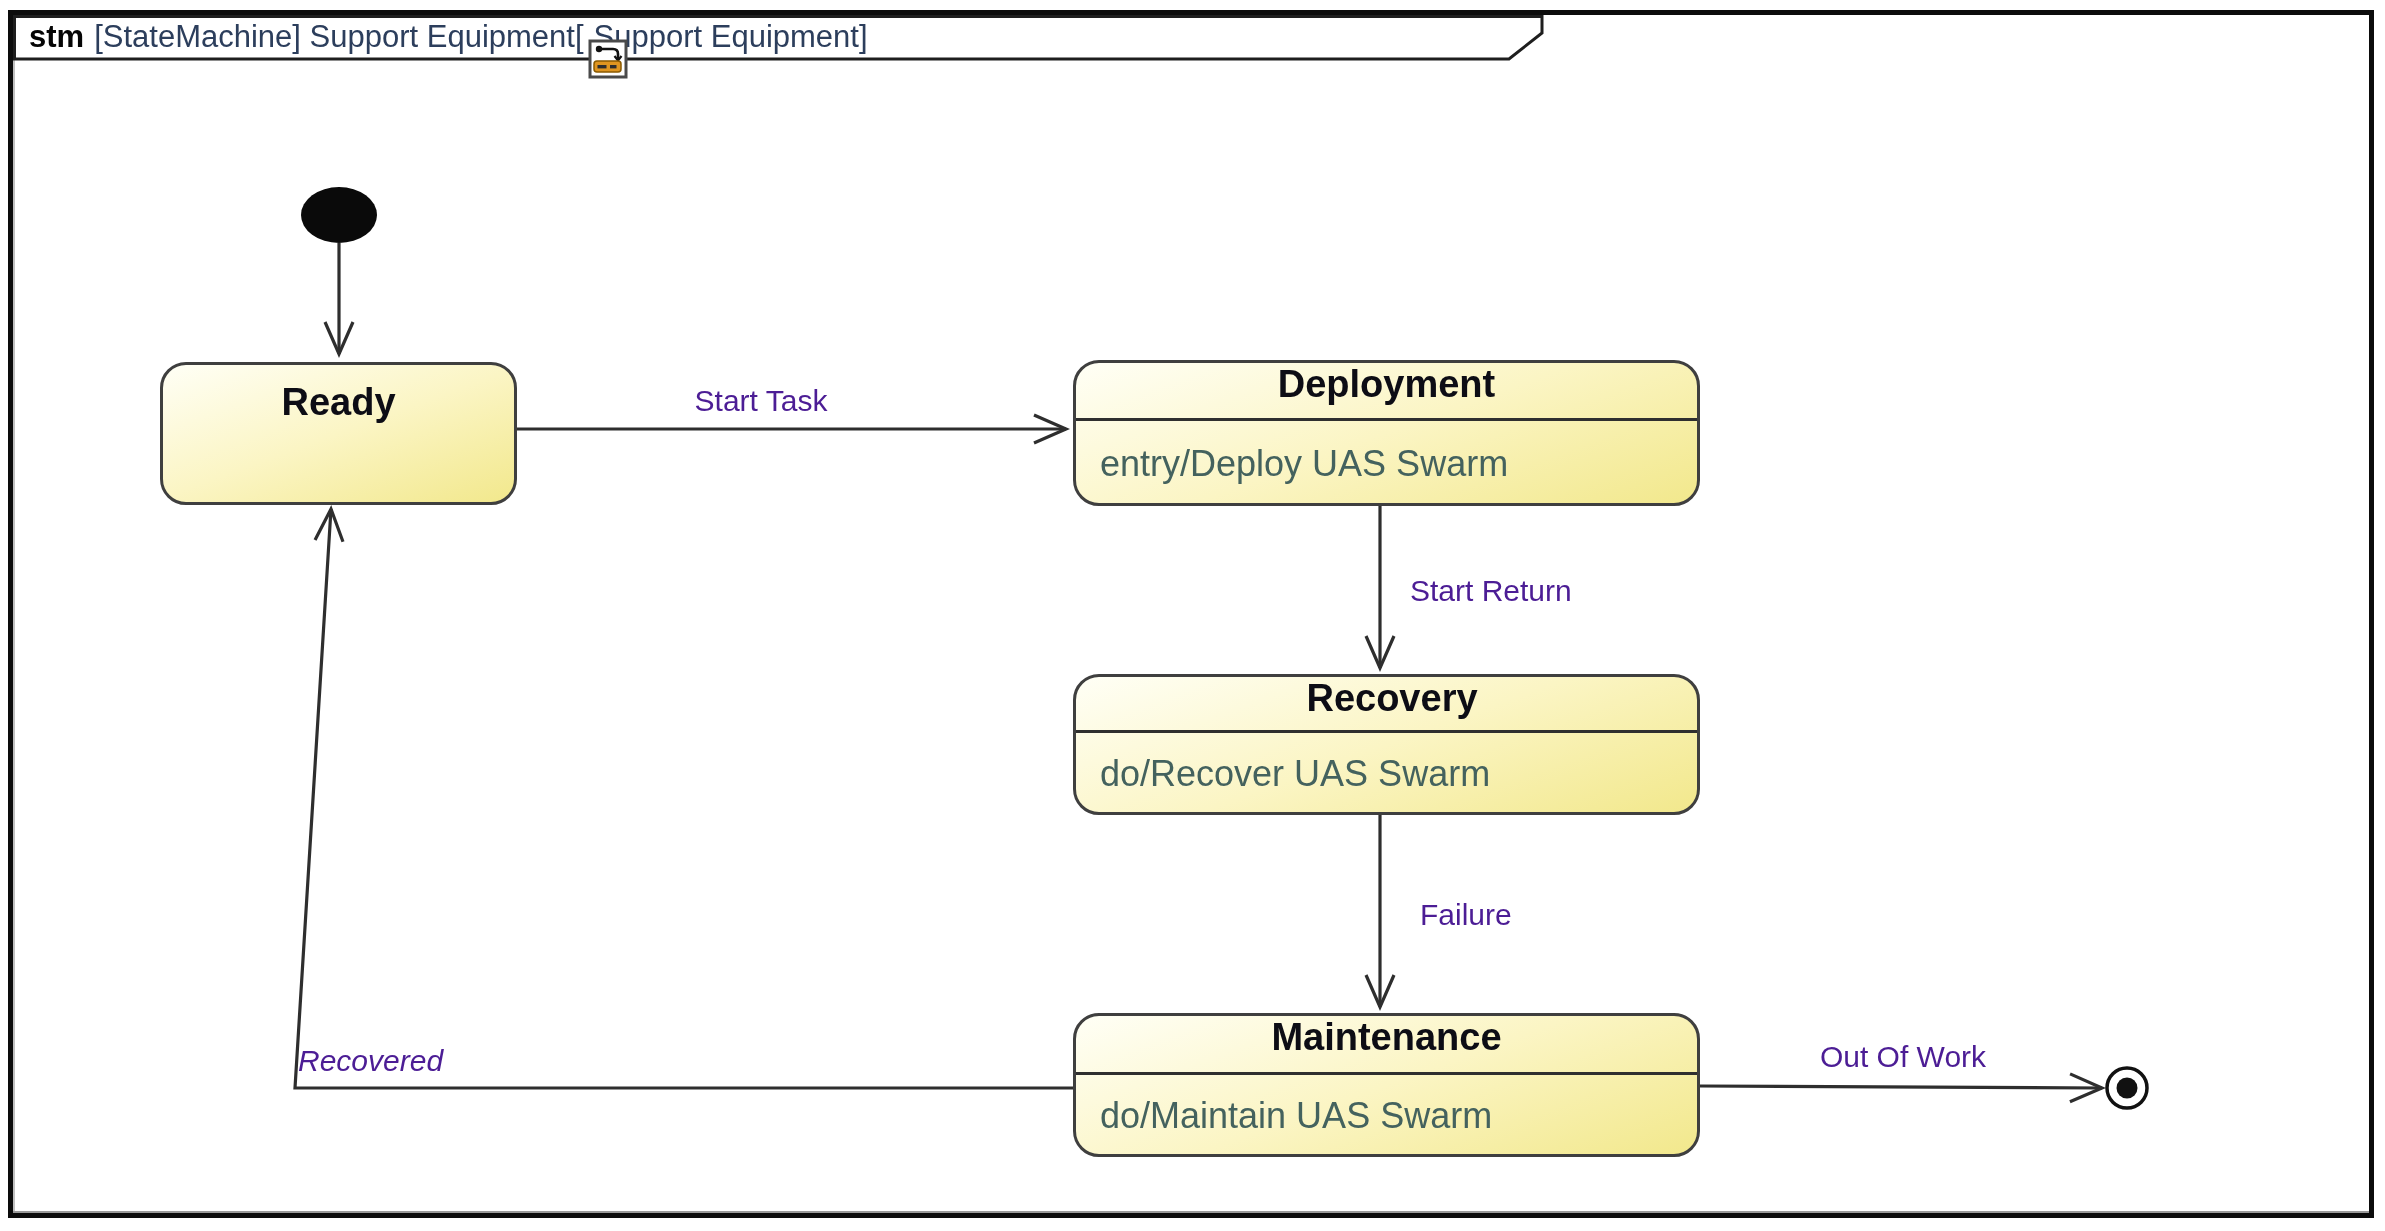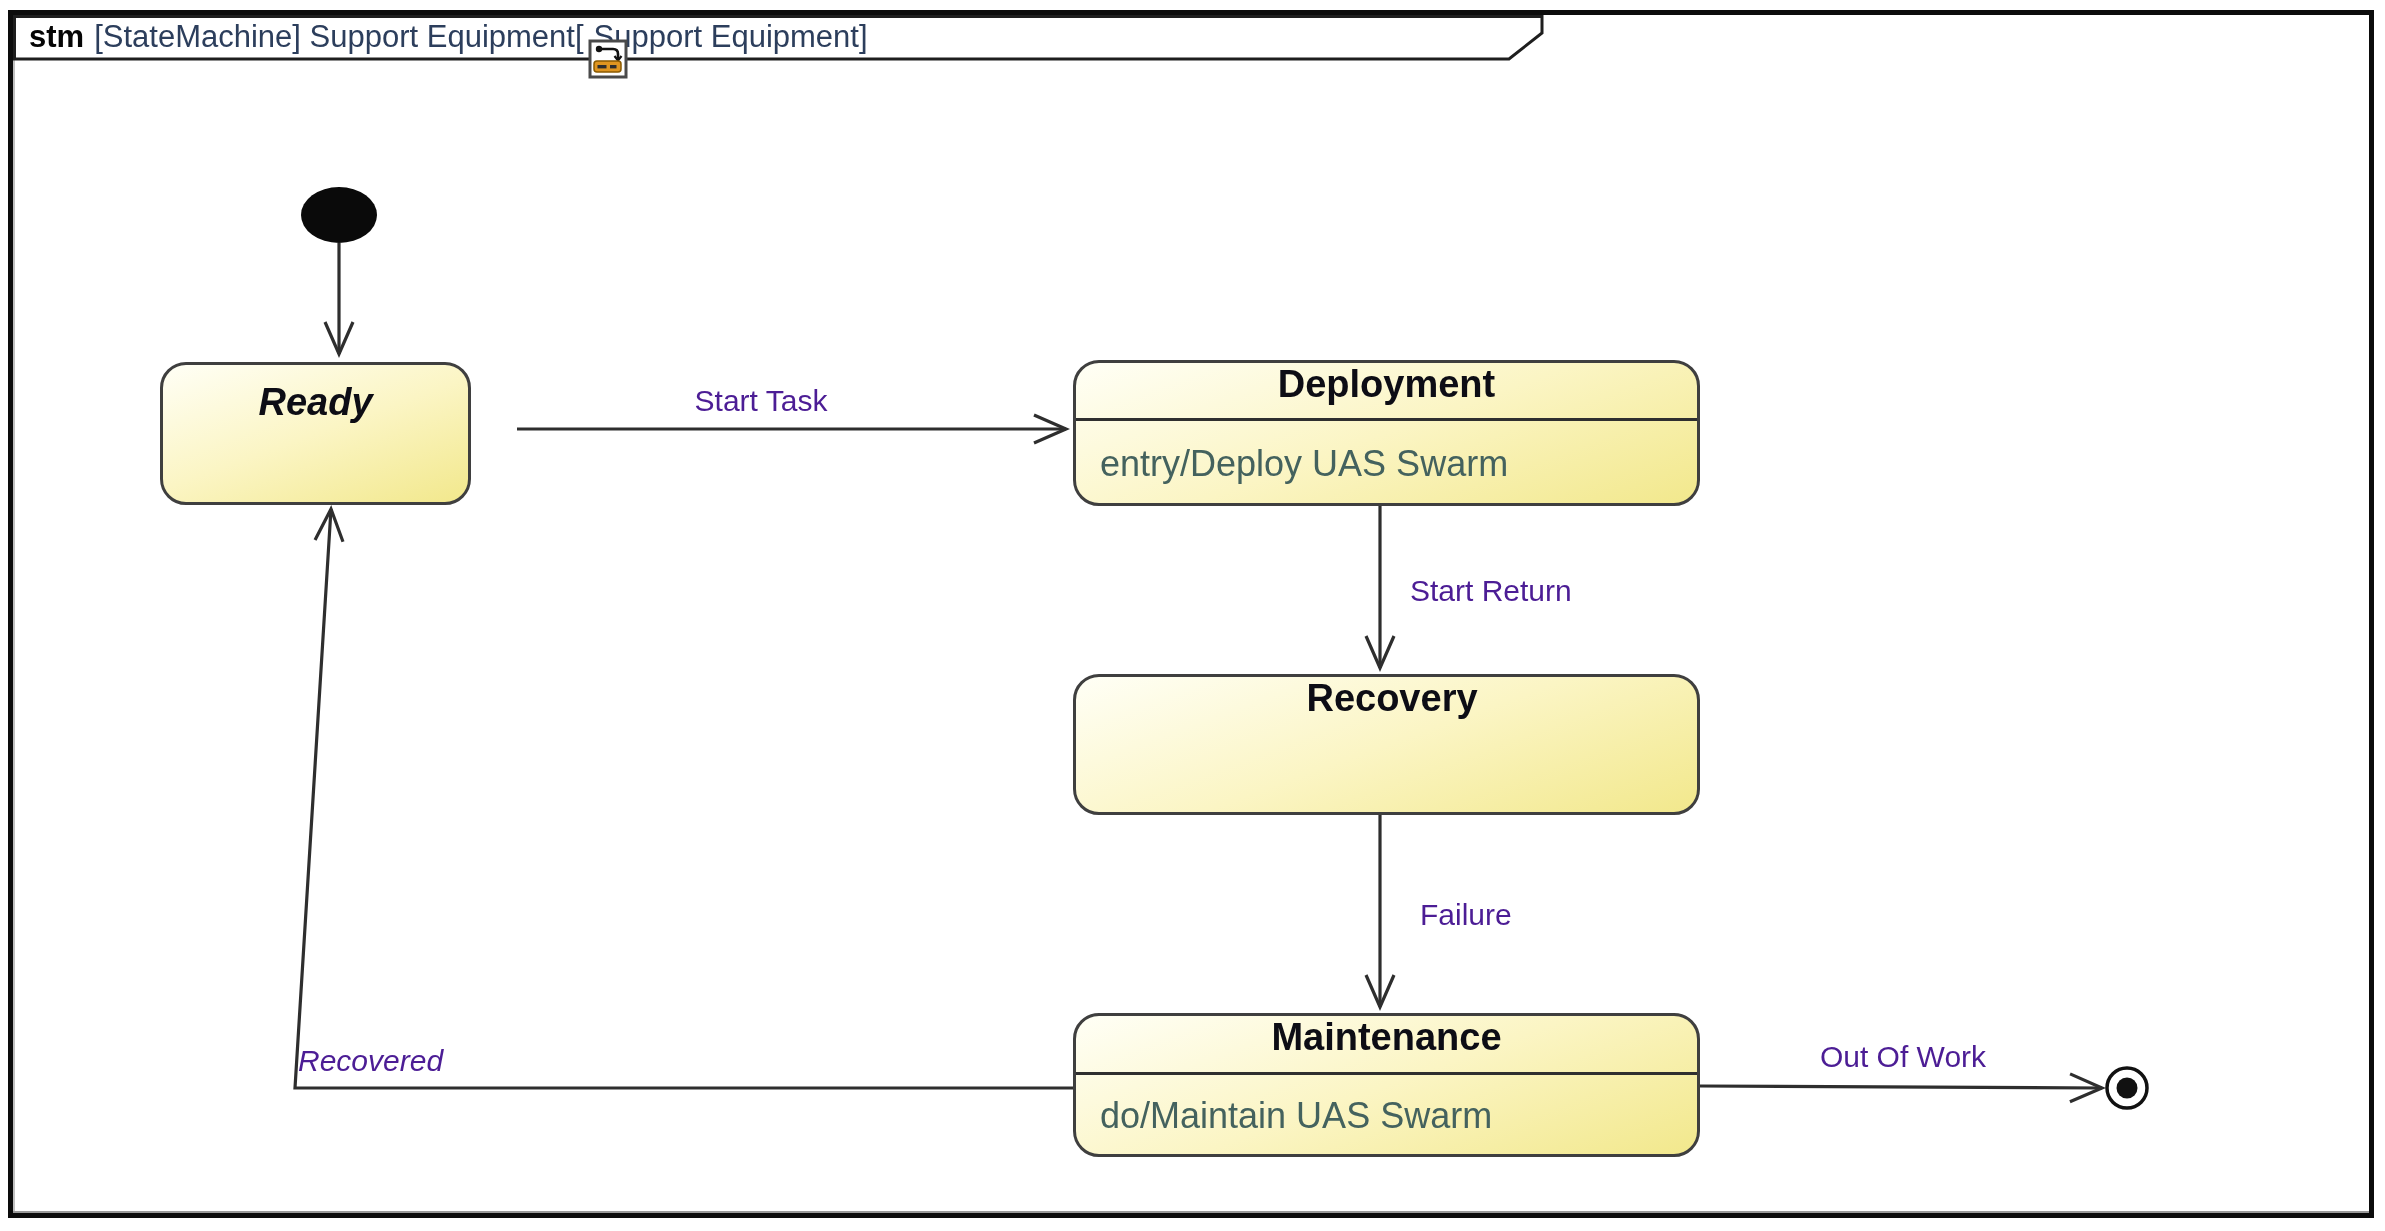--- a/index.html
+++ b/index.html
@@ -73,35 +73,36 @@
     <g>
       <path d="M 1700 1086 L 2102 1088" fill="none" stroke="#2e2e2e" stroke-width="3.2" marker-end="url(#arrow)"></path>
     </g>
 
     <g>
       <circle cx="2127" cy="1088" r="20" fill="#ffffff" stroke="#111111" stroke-width="3.5"></circle>
       <circle cx="2127" cy="1088" r="10.5" fill="#111111"></circle>
     </g>
   </svg>
 
-  <div class="state simple" style="left:160px;top:362px;width:311px;height:143px;font-style:italic;">
+  <div class="state simple" style="left:160px;top:362px;width:357px;height:143px;">
     <div class="name">Ready</div>
   </div>
 
   <div class="state" style="left:1073px;top:360px;width:627px;height:146px;">
     <div class="header" style="height:55px;">
       <span class="name">Deployment</span>
     </div>
     <div class="body" style="height:85px;">entry/Deploy UAS Swarm</div>
   </div>
 
   <div class="state" style="left:1073px;top:674px;width:627px;height:141px;">
     <div class="header" style="height:53px;padding-left:11px;">
       <span class="name">Recovery</span>
     </div>
+    <div class="body" style="height:82px;">do/Recover UAS Swarm</div>
   </div>
 
   <div class="state" style="left:1073px;top:1013px;width:627px;height:144px;">
     <div class="header" style="height:56px;">
       <span class="name">Maintenance</span>
     </div>
     <div class="body" style="height:82px;">do/Maintain UAS Swarm</div>
   </div>
 
   <div class="tlabel" style="left:611px;top:384px;width:300px;text-align:center;">Start Task</div>

